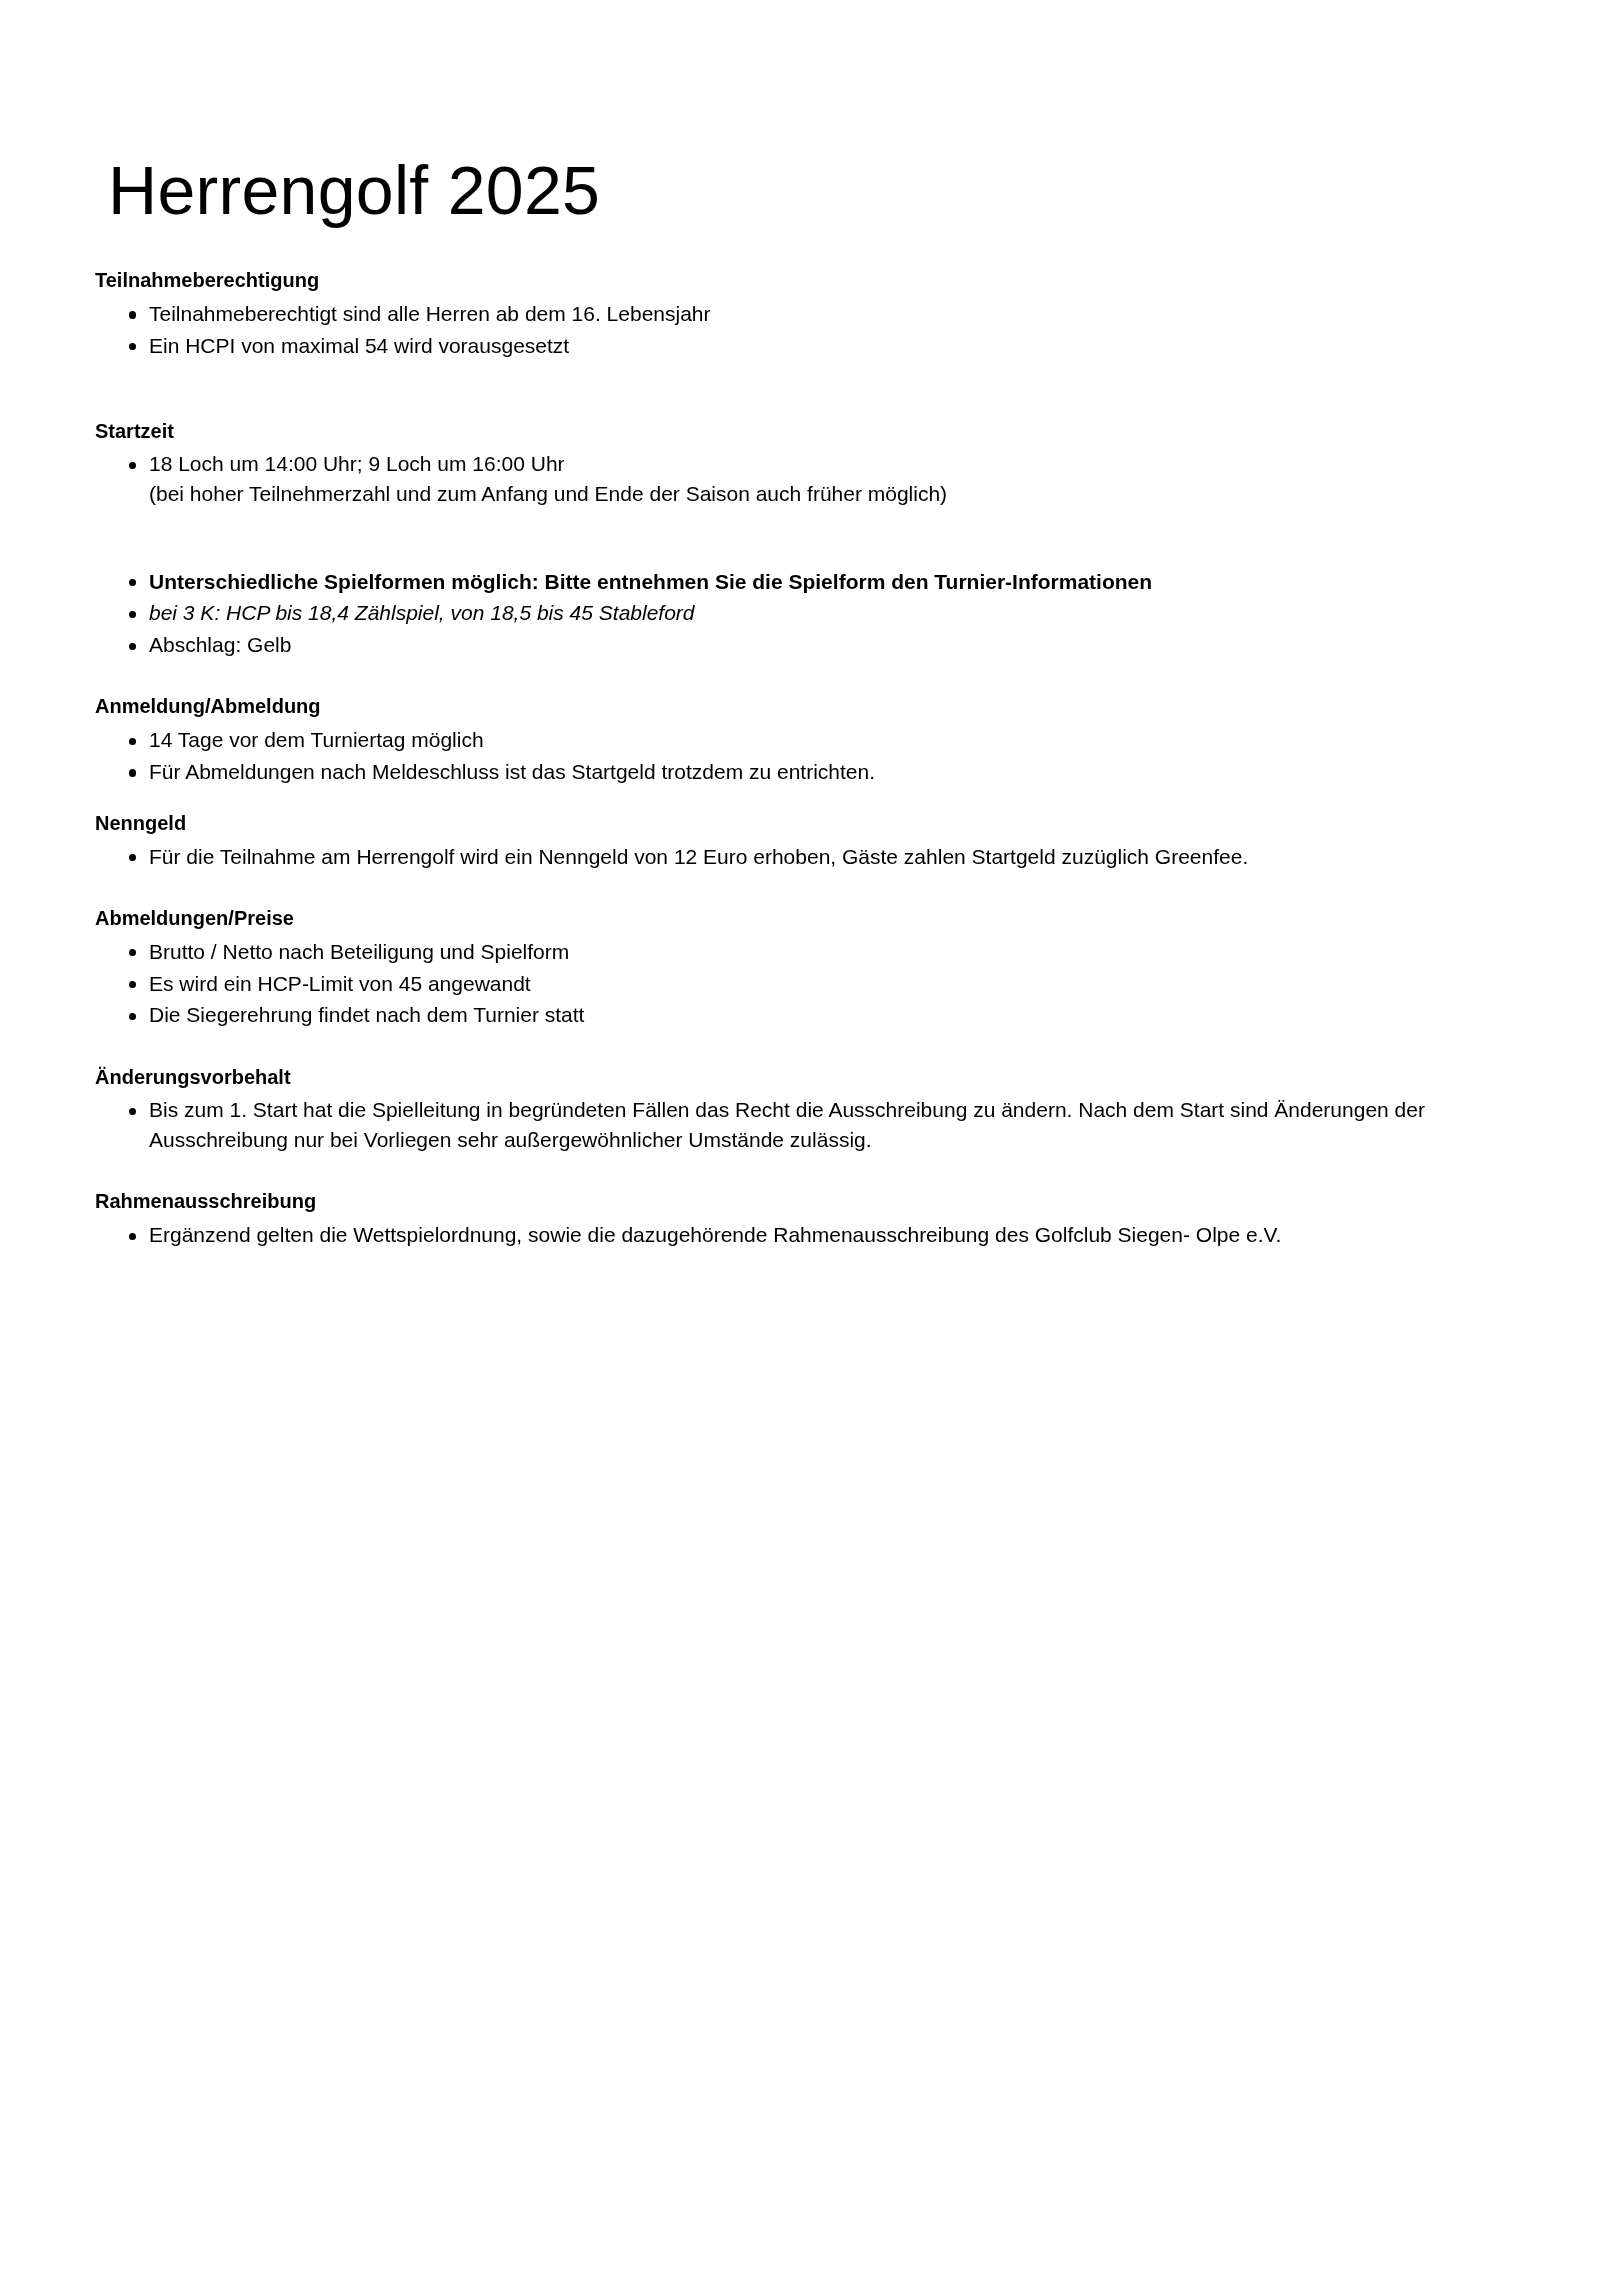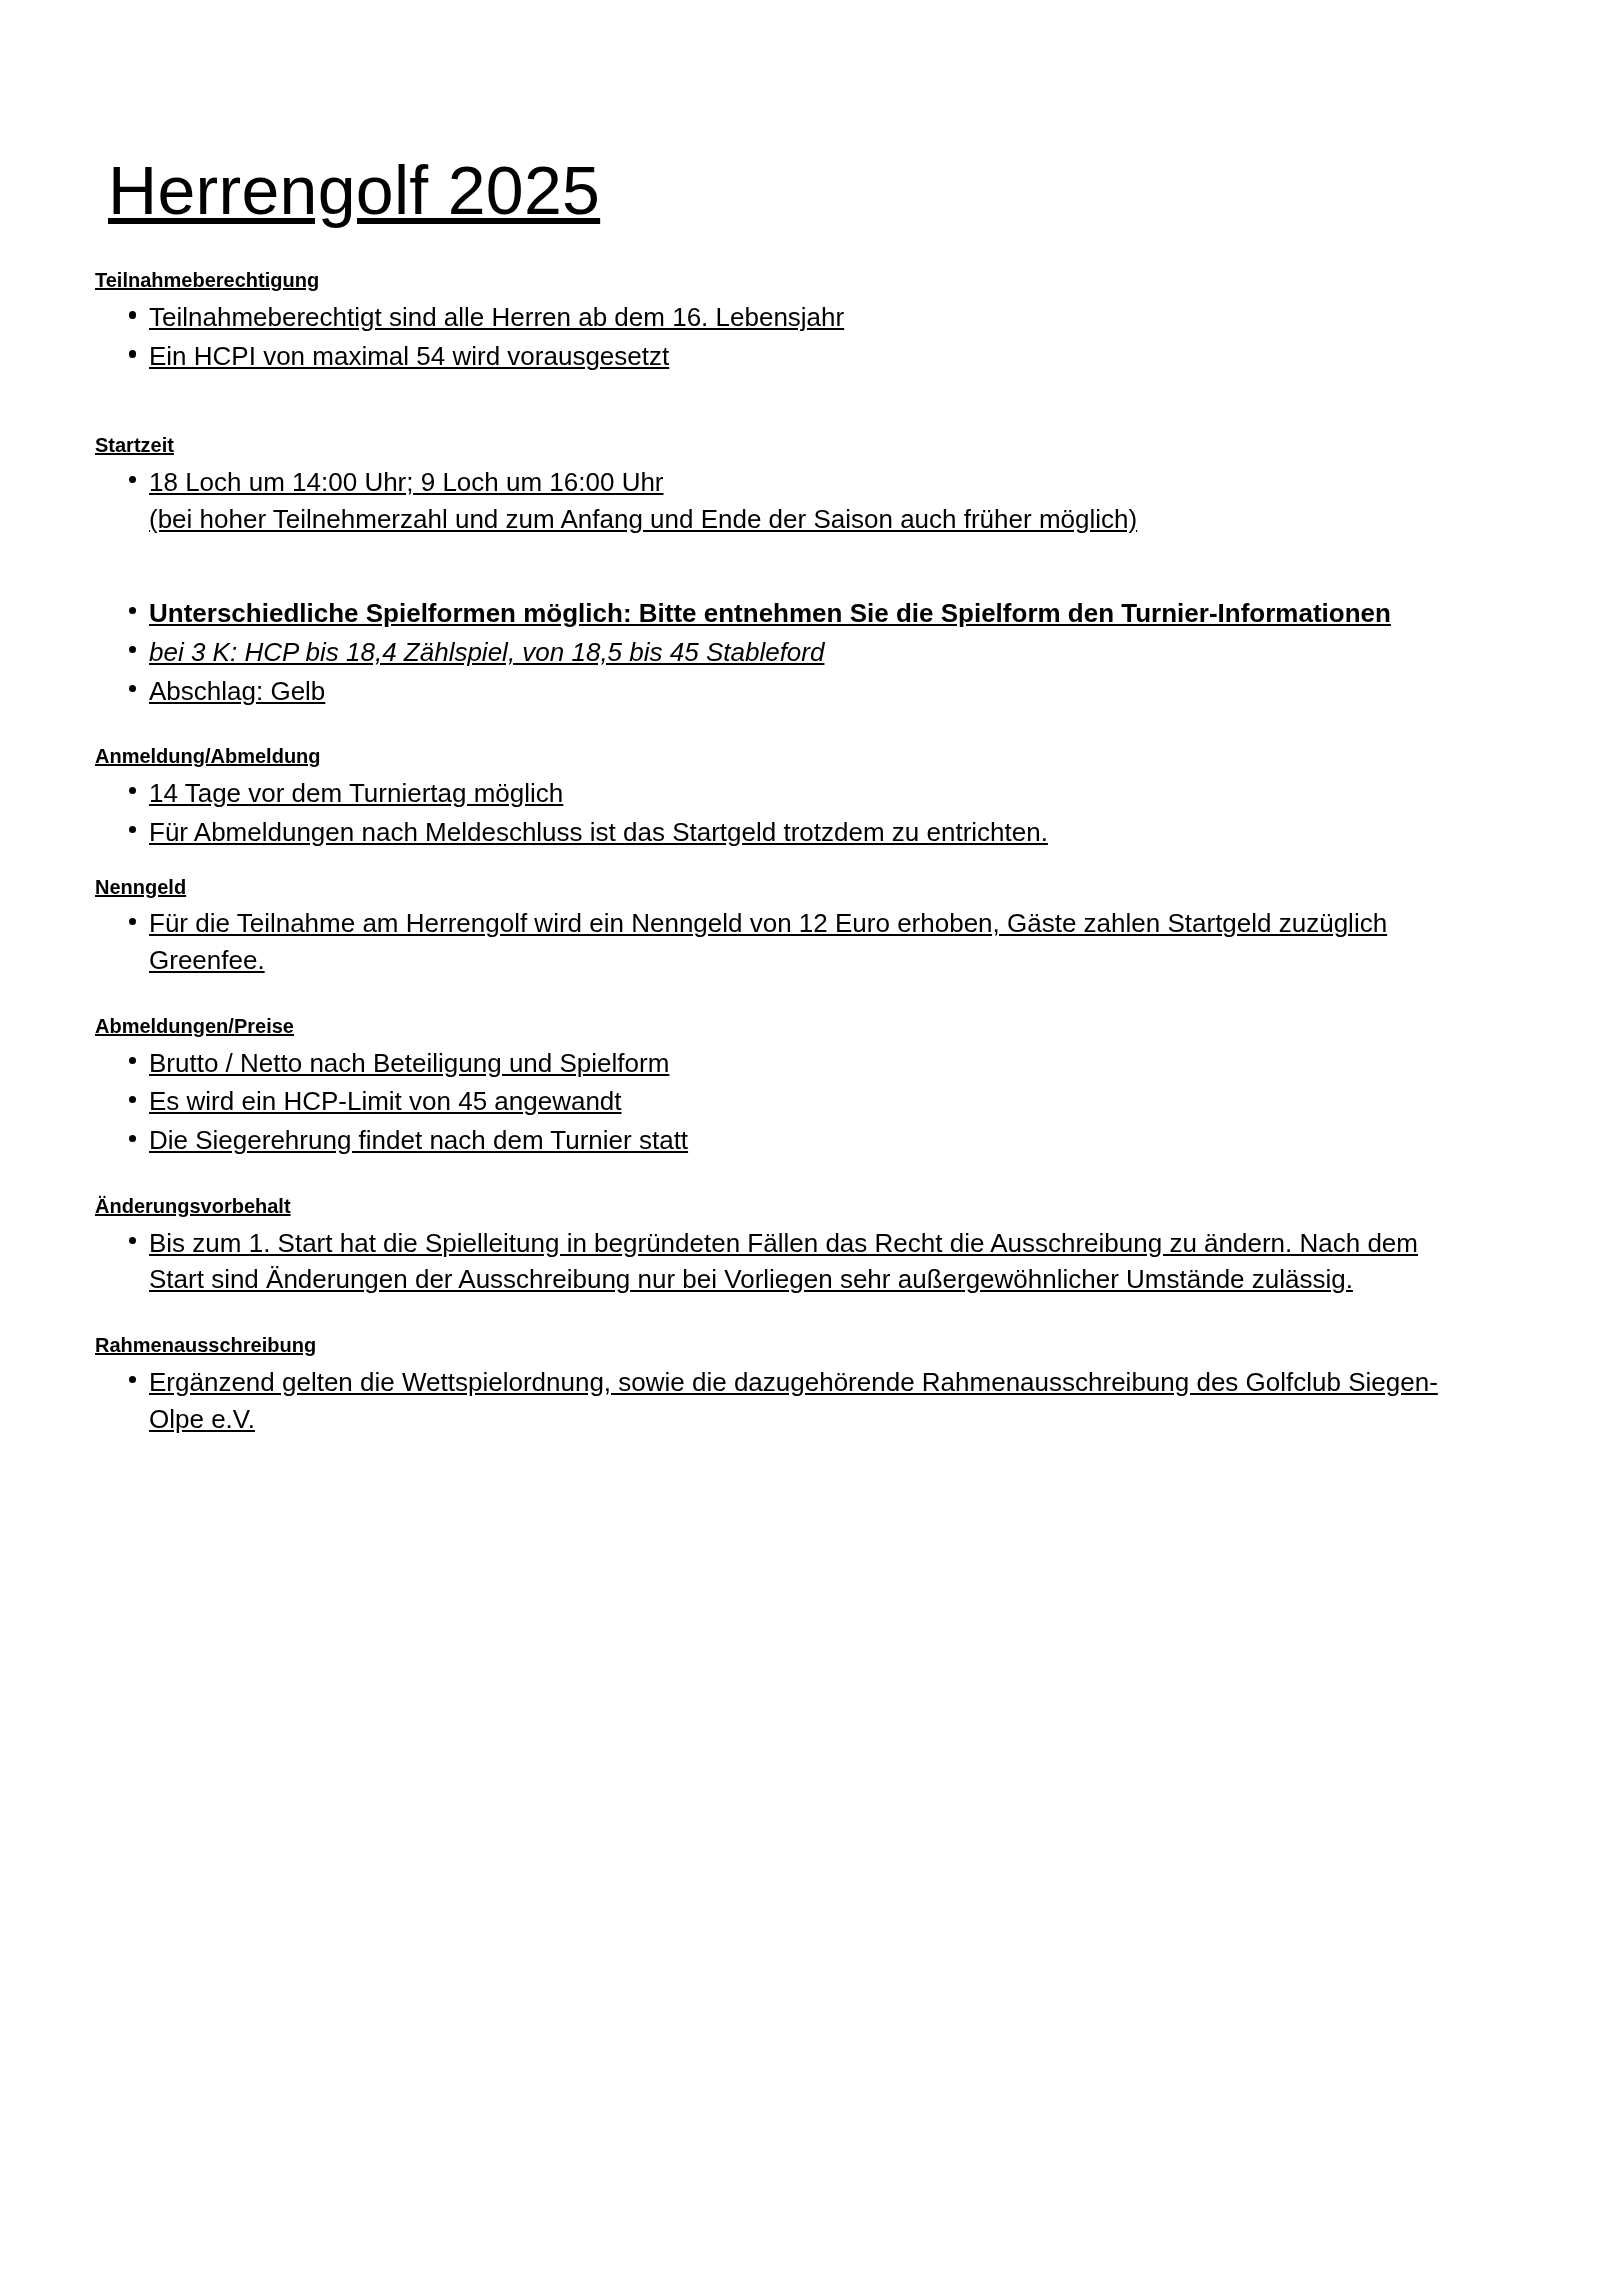--- a/index.html
+++ b/index.html
@@ -11,21 +11,20 @@
     font-family: "Liberation Sans", sans-serif;
     color: #000000;
   }
   .page {
     width: 1623px;
     height: 1781px;
     box-sizing: border-box;
     background: #ffffff;
     position: relative;
     padding: 151px 164px 8px 95px;
-    text-decoration: underline;
   }
   .doc-title {
     font-size: 68px;
     font-weight: 400;
     line-height: 1.15;
     letter-spacing: 0.3px;
     margin: 0 0 36px 13px;
   }
   .section {
     margin-bottom: 3.9px;
@@ -37,21 +36,21 @@
     margin: 0 0 3.9px 0;
   }
   ul.bullets {
     list-style: none;
     margin: 0;
     padding: 0;
   }
   ul.bullets > li {
     position: relative;
     padding-left: 54px;
-    font-size: 26px;
+    font-size: 21px;
     line-height: 1.42;
     margin-bottom: 2px;
   }
   ul.bullets > li::before {
     content: "";
     position: absolute;
     left: 34px;
     top: 12.4px;
     width: 7.2px;
     height: 7.2px;

